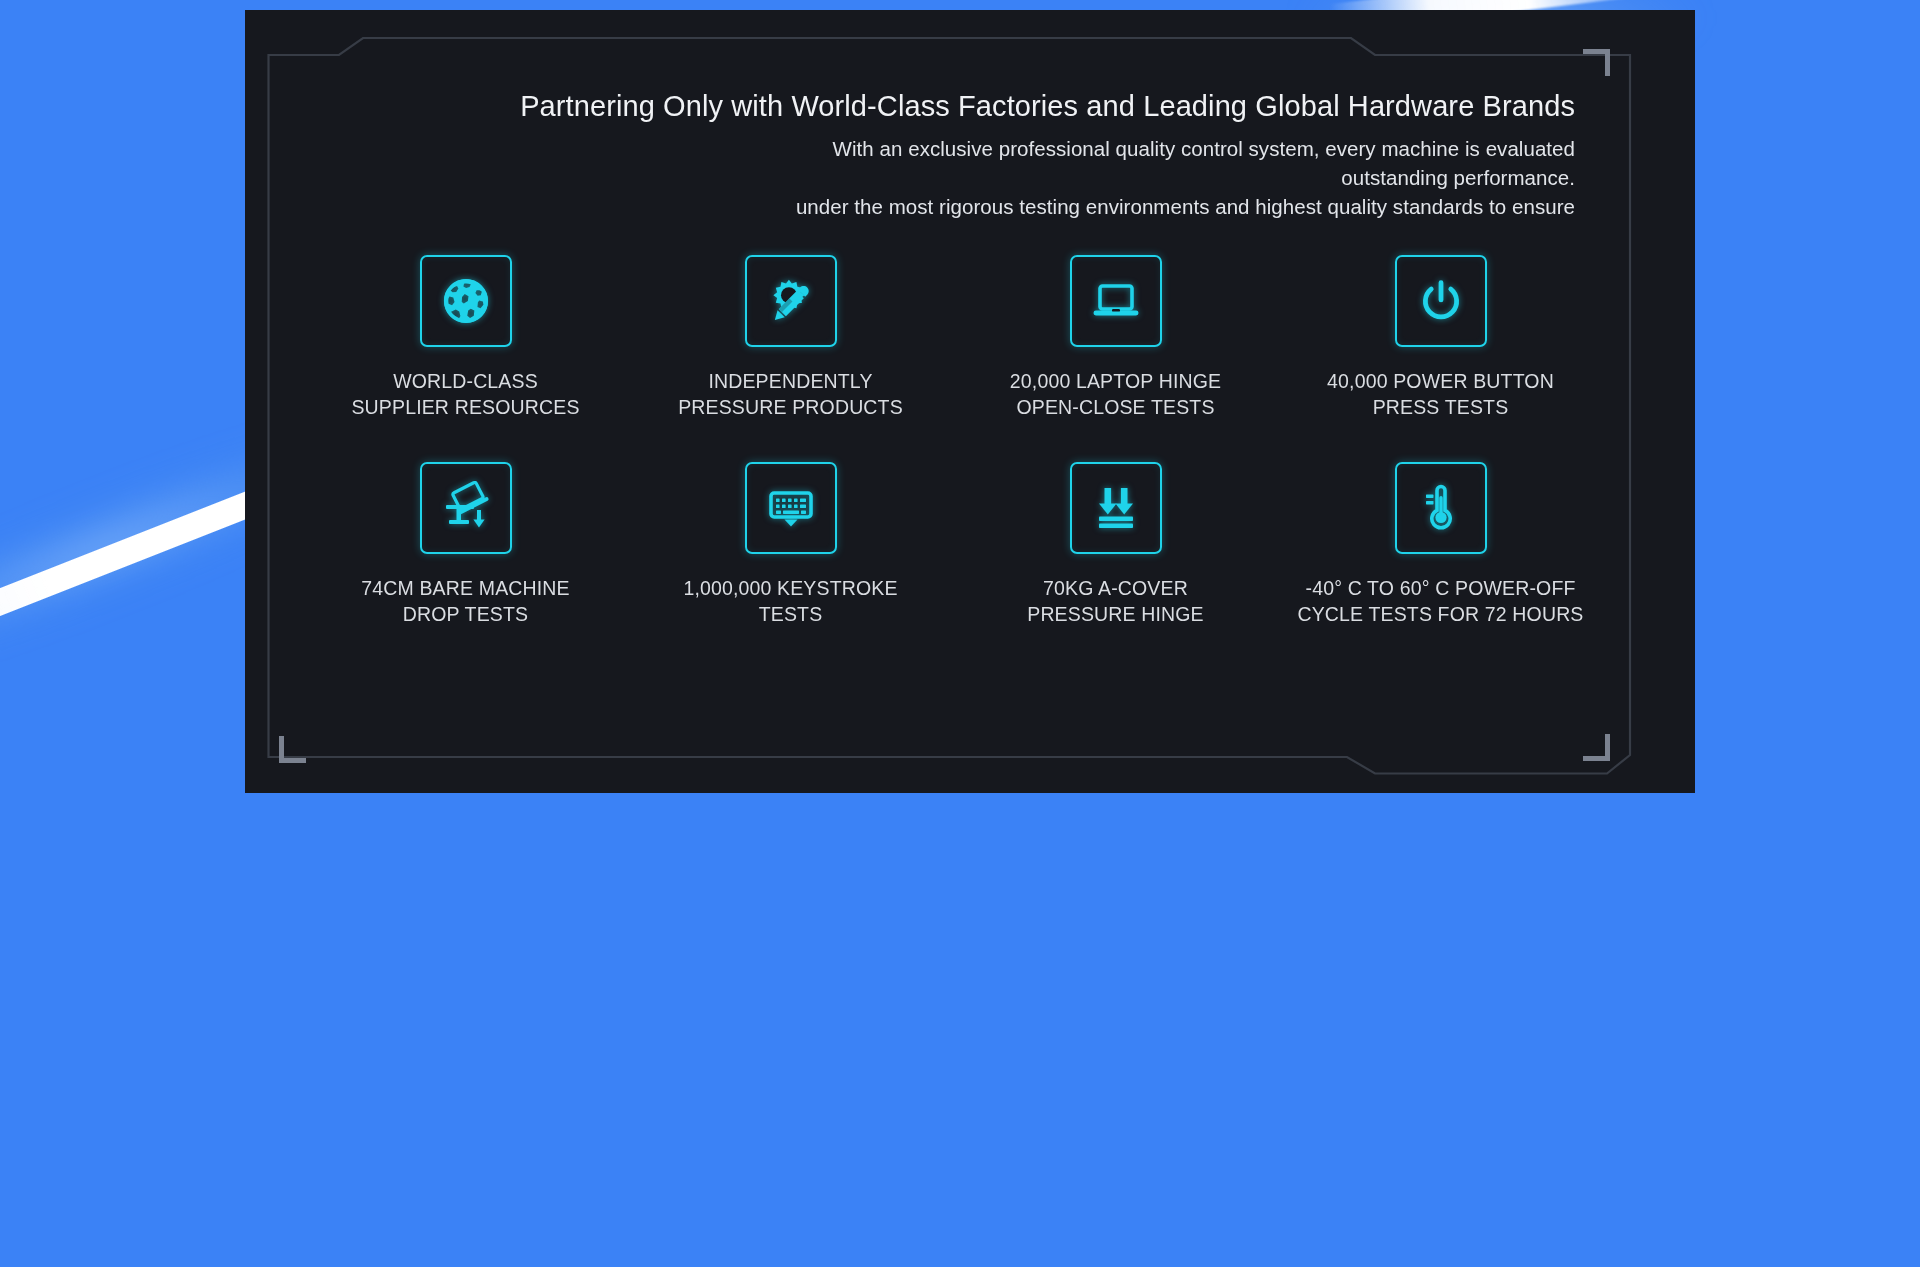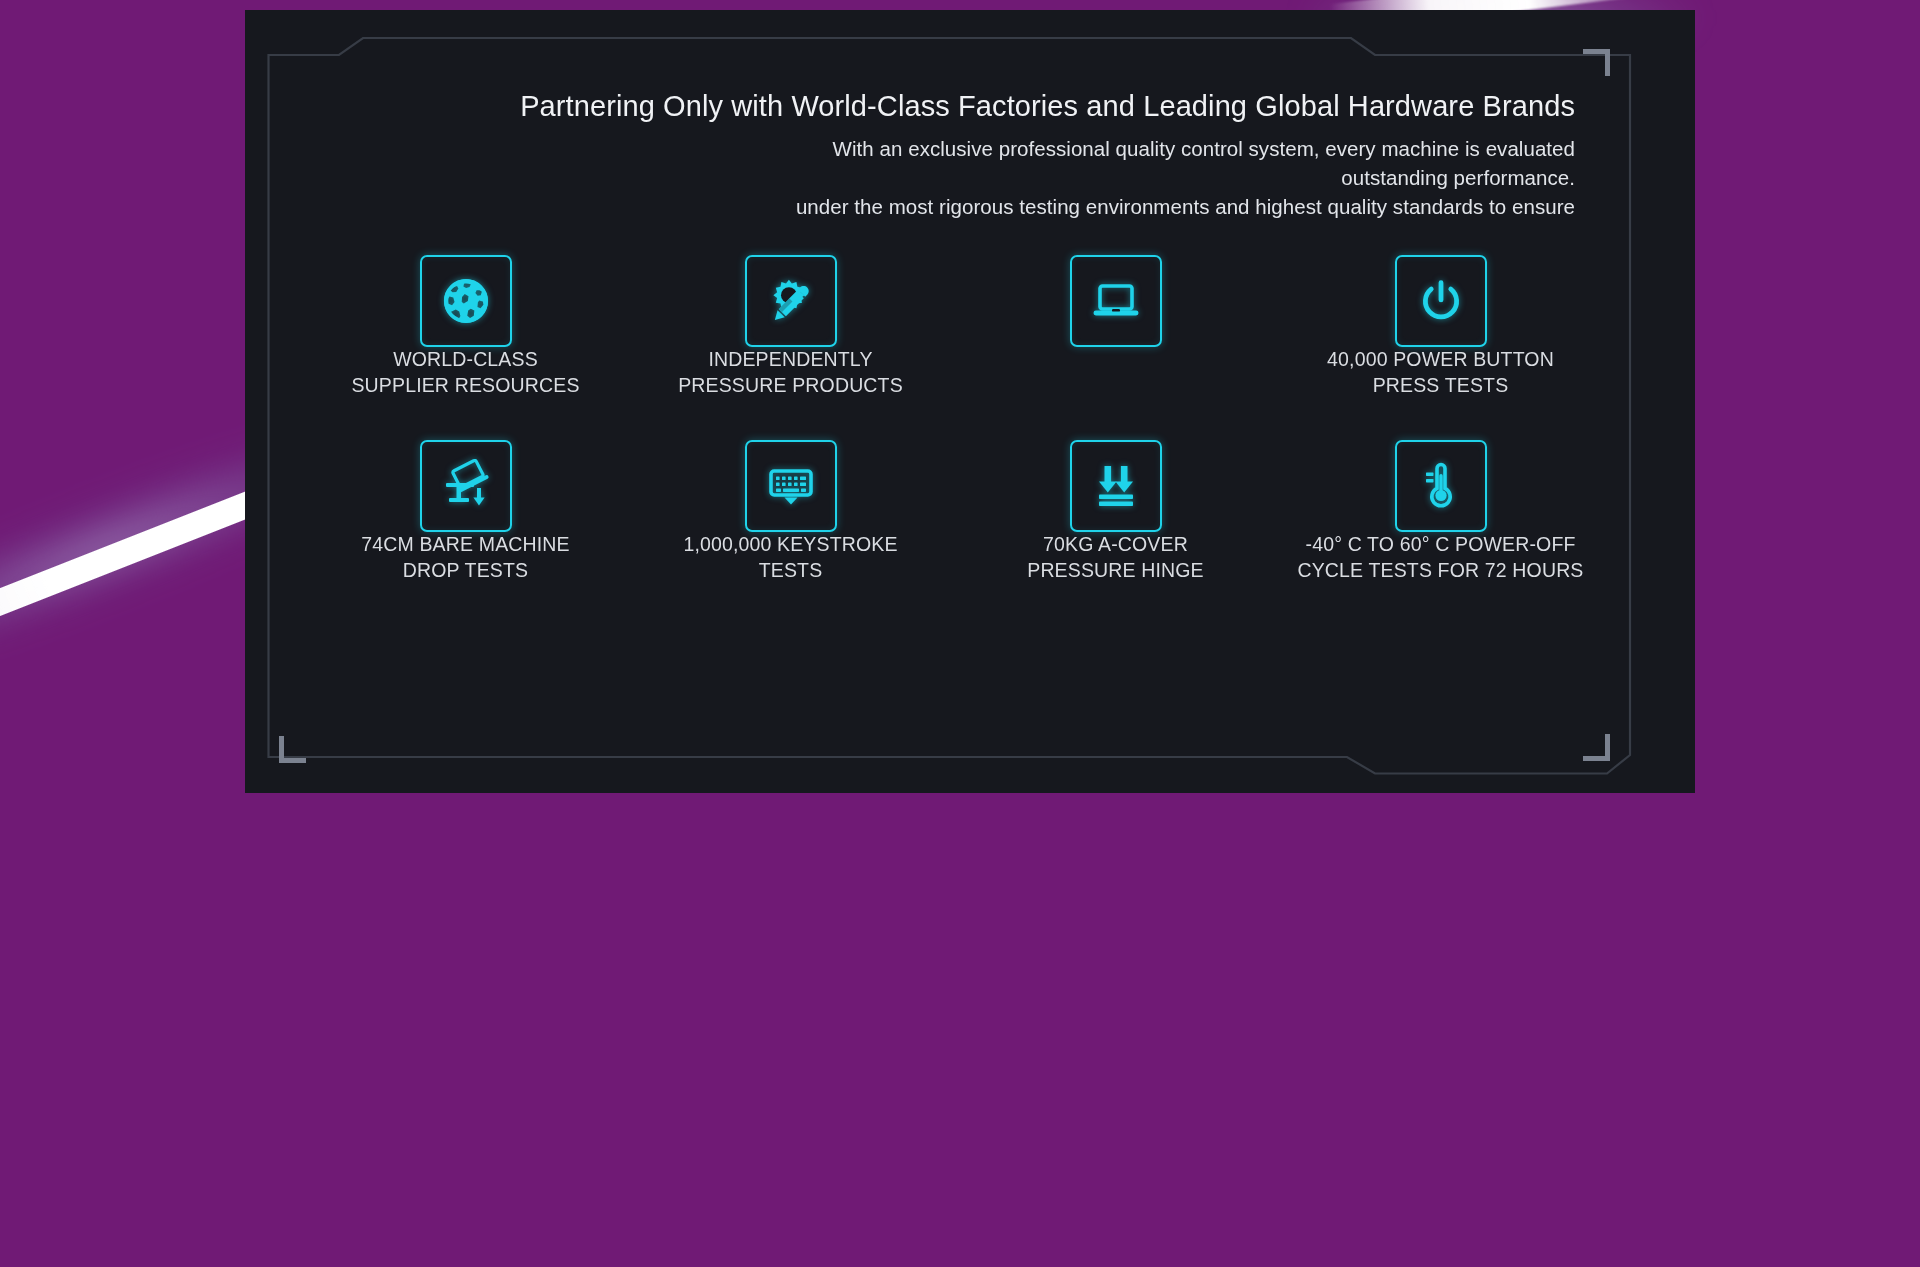--- a/index.html
+++ b/index.html
@@ -14,21 +14,21 @@
     overflow: hidden;
     font-family: "Liberation Sans", sans-serif;
     -webkit-font-smoothing: antialiased;
   }
 
   
   #stage {
     position: relative;
     width: 1920px;
     height: 1267px;
-    background: #701a75;
+    background: #3b82f6;
     overflow: hidden;
   }
 
   
   .streak-layer {
     position: absolute;
     inset: 0;
     overflow: hidden;
     pointer-events: none;
   }
@@ -202,20 +202,21 @@
     justify-content: center;
     box-shadow: 0 0 9px rgba(31,211,234,0.32),
                 inset 0 0 7px rgba(31,211,234,0.10);
     background: transparent;
   }
   .icon-box svg {
     display: block;
     filter: drop-shadow(0 0 3px rgba(31,211,234,0.55));
   }
   .cell-label {
+    margin-top: 22px;
     color: #dadde2;
     font-size: 19.5px;
     line-height: 1.32;
     text-align: center;
     letter-spacing: 0.15px;
     white-space: pre-line;
   }
 </style>
 </head>
 <body>
@@ -287,20 +288,22 @@
         </div>
 
         <div class="cell">
           <div class="icon-box">
             <svg width="52" height="52" viewBox="0 0 52 52">
               <rect x="10" y="11" width="32" height="23" rx="2.5" fill="none" stroke="#1fd3ea" stroke-width="3.6"></rect>
               <rect x="3.5" y="35.5" width="45" height="5" rx="2.4" fill="#1fd3ea"></rect>
               <rect x="22" y="34" width="8" height="2.6" rx="1.2" fill="#16181e"></rect>
             </svg>
           </div>
+          <div class="cell-label">20,000 LAPTOP HINGE
+OPEN-CLOSE TESTS</div>
         </div>
 
         <div class="cell">
           <div class="icon-box">
             <svg width="50" height="50" viewBox="0 0 48 48">
               <path d="M14.6 12.6a15 15 0 1 0 18.8 0" fill="none" stroke="#1fd3ea" stroke-width="4.6" stroke-linecap="round"></path>
               <line x1="24" y1="6.5" x2="24" y2="23" stroke="#1fd3ea" stroke-width="4.6" stroke-linecap="round"></line>
             </svg>
           </div>
           <div class="cell-label">40,000 POWER BUTTON

